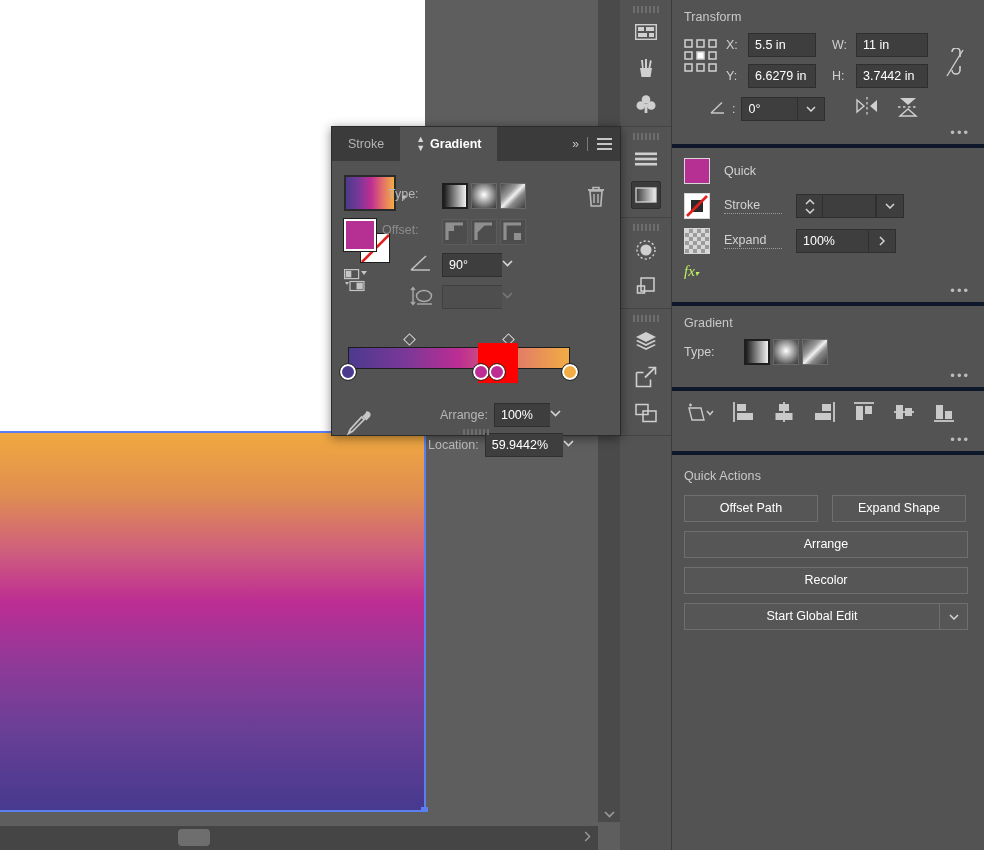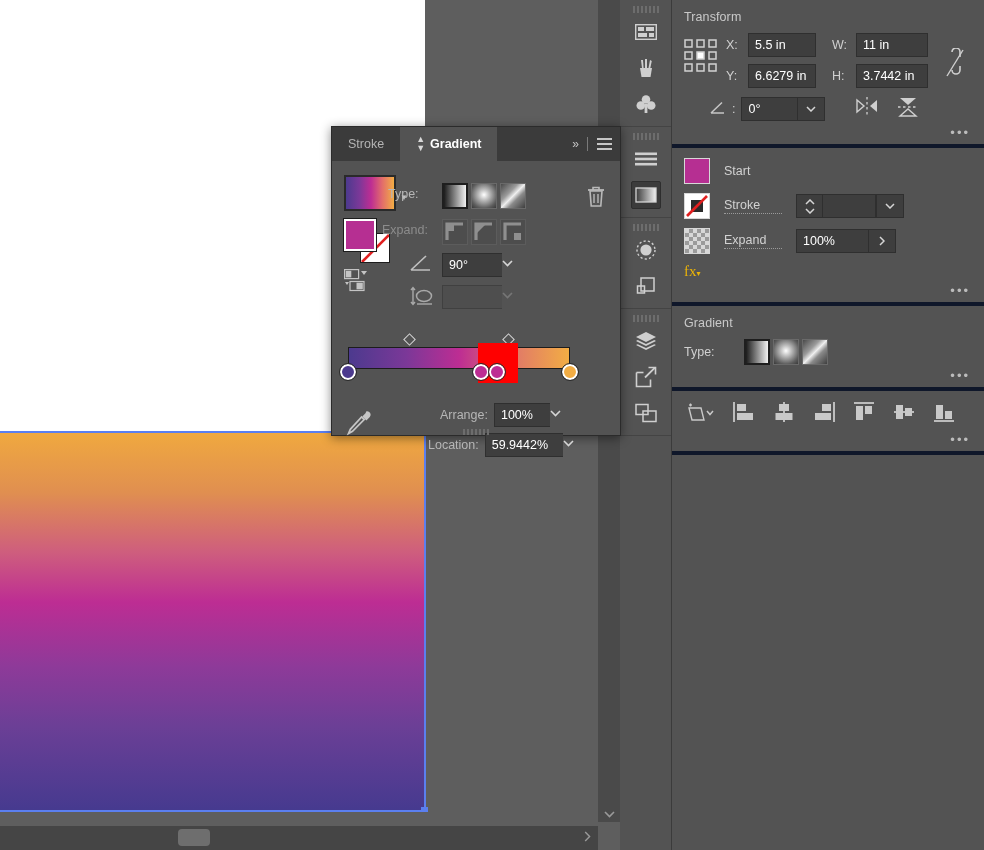--- a/index.html
+++ b/index.html
@@ -96,21 +96,21 @@
   .app-lbl{ color:#d2d2d2; font-size:12.5px; width:58px; }
   .app-lbl.dotted{ border-bottom:1px dotted #9a9a9a; padding-bottom:1px; }
   .stroke-ctrl{ display:flex; align-items:stretch; }
   .spin{ width:26px; background:#3e3e3e; border:1px solid #2f2f2f; border-right:none;
          display:flex; flex-direction:column; align-items:center; justify-content:center; gap:3px; }
   .stroke-val{ width:54px; background:#3e3e3e; border:1px solid #2f2f2f; }
   .op-field{ display:flex; }
   .op-field .field{ width:72px; border-right:none; }
   .op-arrow{ width:28px; height:24px; background:#3e3e3e; border:1px solid #2f2f2f;
              color:#d5d5d5; font-size:12px; display:flex; align-items:center; justify-content:center; }
-  .fx{ color:#eab308; font-size:15px; font-family:"Liberation Serif", serif; margin-top:4px; }
+  .fx{ color:#bef264; font-size:15px; font-style:italic; font-family:"Liberation Serif", serif; margin-top:4px; }
 
   
   .gtype-row{ display:flex; align-items:center; gap:16px; }
   .gtype-btns{ display:flex; gap:3px; }
   .gbtn{ width:26px; height:26px; border:1px solid #6a6a6a; }
   .gbtn.sel{ border:2px solid #1e1e1e; }
   .g-lin{ background:linear-gradient(to right,#1c1c1c 0%,#f2f2f2 100%); }
   .g-rad{ background:radial-gradient(circle at 50% 45%, #ffffff 0%, #bdbdbd 30%, #5d5d5d 75%, #3a3a3a 100%); }
   .g-free{ background:linear-gradient(135deg,#4a4a4a 0%,#9b9b9b 35%,#efefef 50%,#8a8a8a 65%,#3e3e3e 100%); }
 
@@ -455,21 +455,21 @@
           <path d="M8 22 a4 4 0 0 0 8 0 v-4" fill="none" stroke="#cfcfcf" stroke-width="1.6"></path>
           <path d="M3 28 L19 2" stroke="#cfcfcf" stroke-width="1.4"></path>
         </svg>
       </div>
       <span class="dots">•••</span>
     </div>
 
     <div class="sect" style="padding-bottom:22px;">
       <div class="app-row">
         <span class="sw sw-fill"></span>
-        <span class="app-lbl">Start</span>
+        <span class="app-lbl">Quick</span>
       </div>
       <div class="app-row">
         <span class="sw" style="background:#ffffff;position:relative;overflow:hidden;">
           <svg width="24" height="24" viewBox="0 0 24 24" style="display:block">
             <rect x="3" y="3" width="18" height="18" fill="#ffffff"></rect>
             <rect x="6" y="6" width="12" height="12" fill="#2b2b2b"></rect>
             <path d="M2 22 L22 2" stroke="#e01f1f" stroke-width="2.6"></path>
           </svg>
         </span>
         <span class="app-lbl dotted">Stroke</span>
@@ -568,20 +568,37 @@
           <svg width="24" height="22" viewBox="0 0 24 22">
             <path d="M2 20 h20" stroke="#c9c9c9" stroke-width="1.8"></path>
             <rect x="4" y="4" width="7" height="14" fill="#c9c9c9"></rect>
             <rect x="13" y="10" width="7" height="8" fill="#c9c9c9"></rect>
           </svg>
         </span>
       </div>
       <span class="dots">•••</span>
     </div>
 
+    <div class="sect" style="border-bottom:none; padding-top:14px;">
+      <div class="sect-title" style="margin-bottom:12px;">Quick Actions</div>
+      <div class="qa-row">
+        <button class="btn half">Offset Path</button>
+        <button class="btn half">Expand Shape</button>
+      </div>
+      <button class="btn full">Arrange</button>
+      <button class="btn full">Recolor</button>
+      <div class="split">
+        <button class="btn">Start Global Edit</button>
+        <span class="caret-btn">
+          <svg width="10" height="6" viewBox="0 0 10 6">
+              <path d="M1 1 L5 5 L9 1" stroke="#d5d5d5" stroke-width="1.5" fill="none"></path>
+            </svg>
+        </span>
+      </div>
+    </div>
   </div>
 
   <div class="gpanel">
     <div class="gp-tabs">
       <div class="gp-tab">
         <span>Stroke</span>
       </div>
       <div class="gp-tab active">
         <span class="updown">▲<br>▼</span>
         <span>Gradient</span>
@@ -622,21 +639,21 @@
         </svg>
       </div>
 
       <span class="tlbl" style="left:56px; top:26px;">Type:</span>
       <div class="type-row">
         <span class="gb sel g-lin"></span>
         <span class="gb g-rad"></span>
         <span class="gb g-free"></span>
       </div>
 
-      <span class="tlbl dim" style="left:50px; top:62px;">Expand:</span>
+      <span class="tlbl dim" style="left:50px; top:62px;">Offset:</span>
       <div class="stroke-row">
         <span class="gb">
           <svg width="24" height="24" viewBox="0 0 24 24">
               <path d="M4 20 V4 H20" stroke="#8f8f8f" stroke-width="3.2" fill="none"></path>
               <rect x="4" y="4" width="7" height="7" fill="#8f8f8f"></rect>
             </svg>
         </span>
         <span class="gb">
           <svg width="24" height="24" viewBox="0 0 24 24">
               <path d="M4 20 V4 H20" stroke="#8f8f8f" stroke-width="3.2" fill="none"></path>

